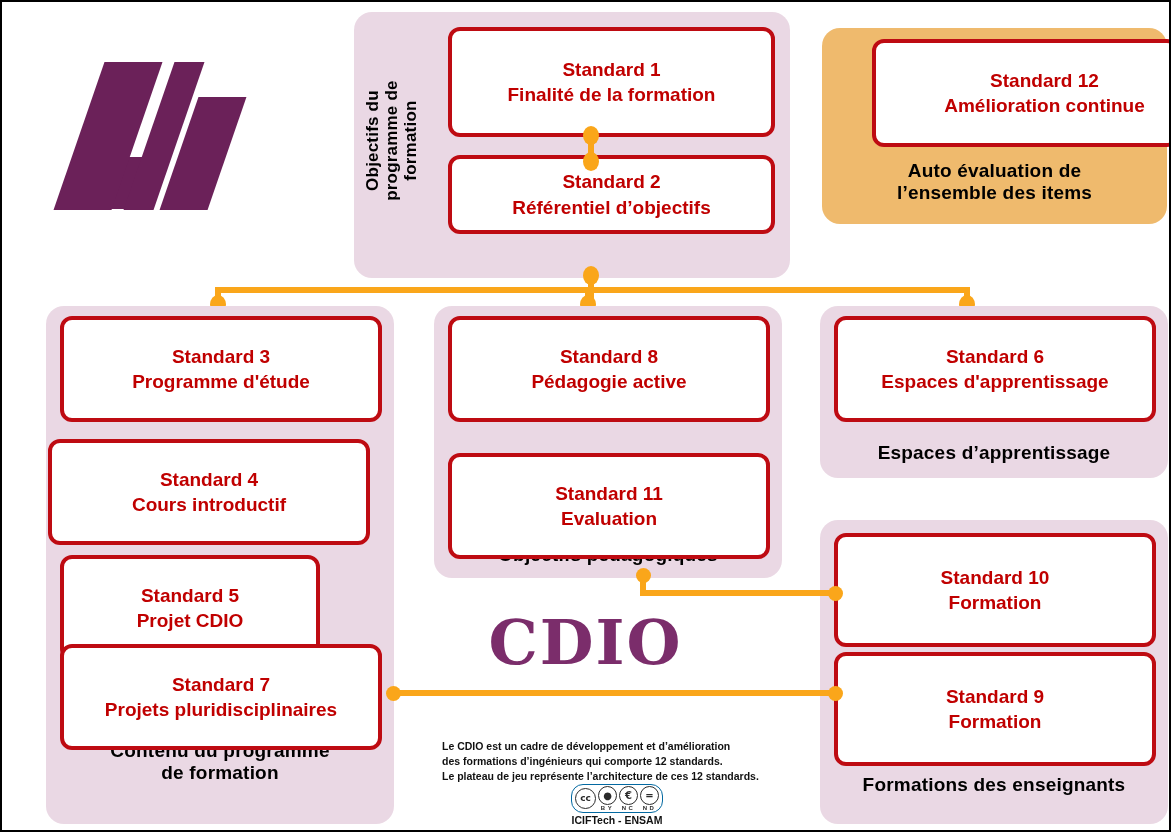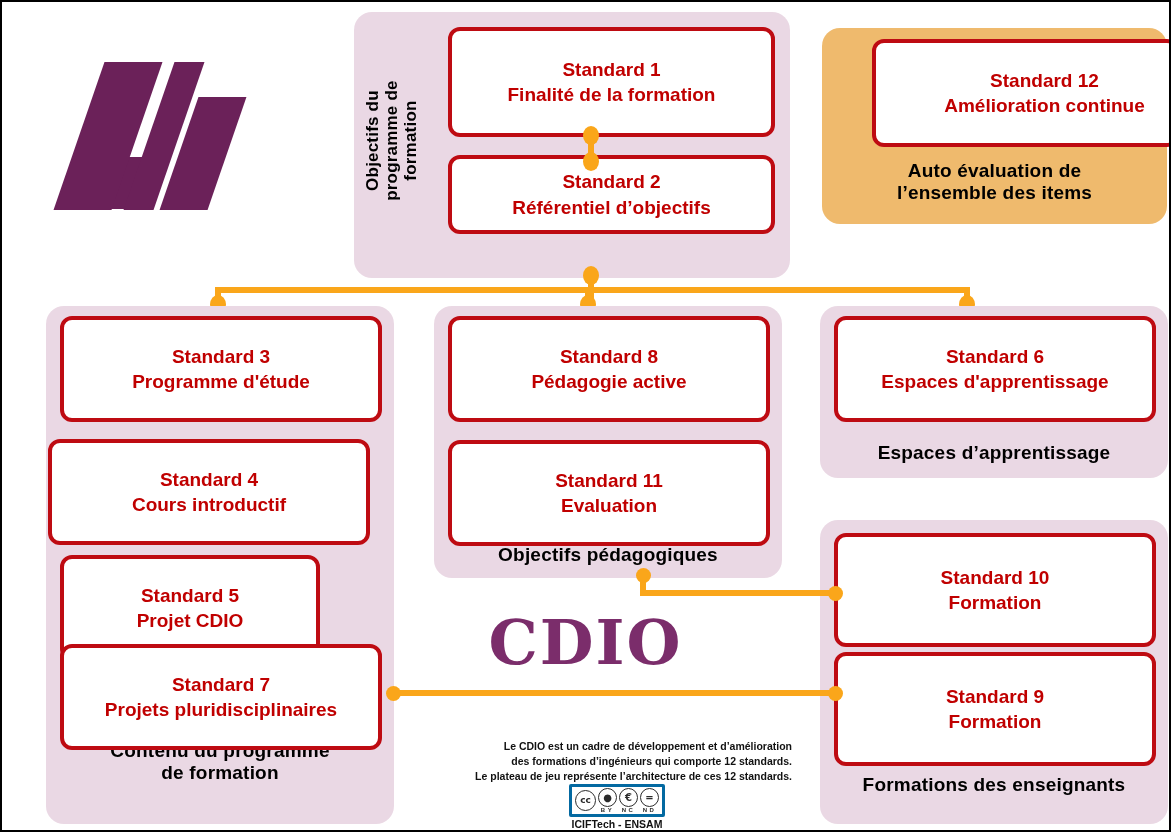--- a/index.html
+++ b/index.html
@@ -86,39 +86,39 @@
     font-weight:bold;
     font-size:62px;
     letter-spacing:2px;
     text-align:center;
     width:100%;
   }
 
   
   .note{
     position:absolute;
-    text-align:right;
+    text-align:left;
     font-size:10.5px;
     line-height:1.45;
     color:#111;
     font-weight:600;
   }
   .note div{white-space:nowrap;}
 
   .cc-wrap{
     position:absolute;
     text-align:center;
   }
   .cc-badge{
     display:inline-flex;
     align-items:center;
     background:#ffffff;
-    border:3px solid #0369a1;
+    border:1px solid #0369a1;
     padding:1px 2px;
-    border-radius:2px;
+    border-radius:12px;
   }
   .cc-badge .cell{
     width:17px;height:17px;
     border-radius:50%;
     border:1.6px solid #2b2b2b;
     margin:0 1px;
     display:flex;align-items:center;justify-content:center;
     font-size:10px;font-weight:bold;color:#2b2b2b;
     font-family:"DejaVu Sans",sans-serif;
     line-height:1;
@@ -222,21 +222,21 @@
   <div class="group" style="left:432px;top:304px;width:348px;height:272px;">
     <div class="group-label" style="top:238px;">
       <div>Objectifs pédagogiques</div>
     </div>
   </div>
 
   <div class="card" style="left:446px;top:314px;width:322px;height:106px;">
     <span class="t1">Standard 8</span>
     <span class="t2">Pédagogie active</span>
   </div>
-  <div class="card" style="left:446px;top:438px;width:322px;height:106px;">
+  <div class="card" style="left:446px;top:451px;width:322px;height:106px;">
     <span class="t1">Standard 11</span>
     <span class="t2">Evaluation</span>
   </div>
 
   <div class="group" style="left:818px;top:304px;width:348px;height:172px;">
     <div class="group-label" style="top:136px;">
       <div>Espaces d’apprentissage</div>
     </div>
   </div>
 

